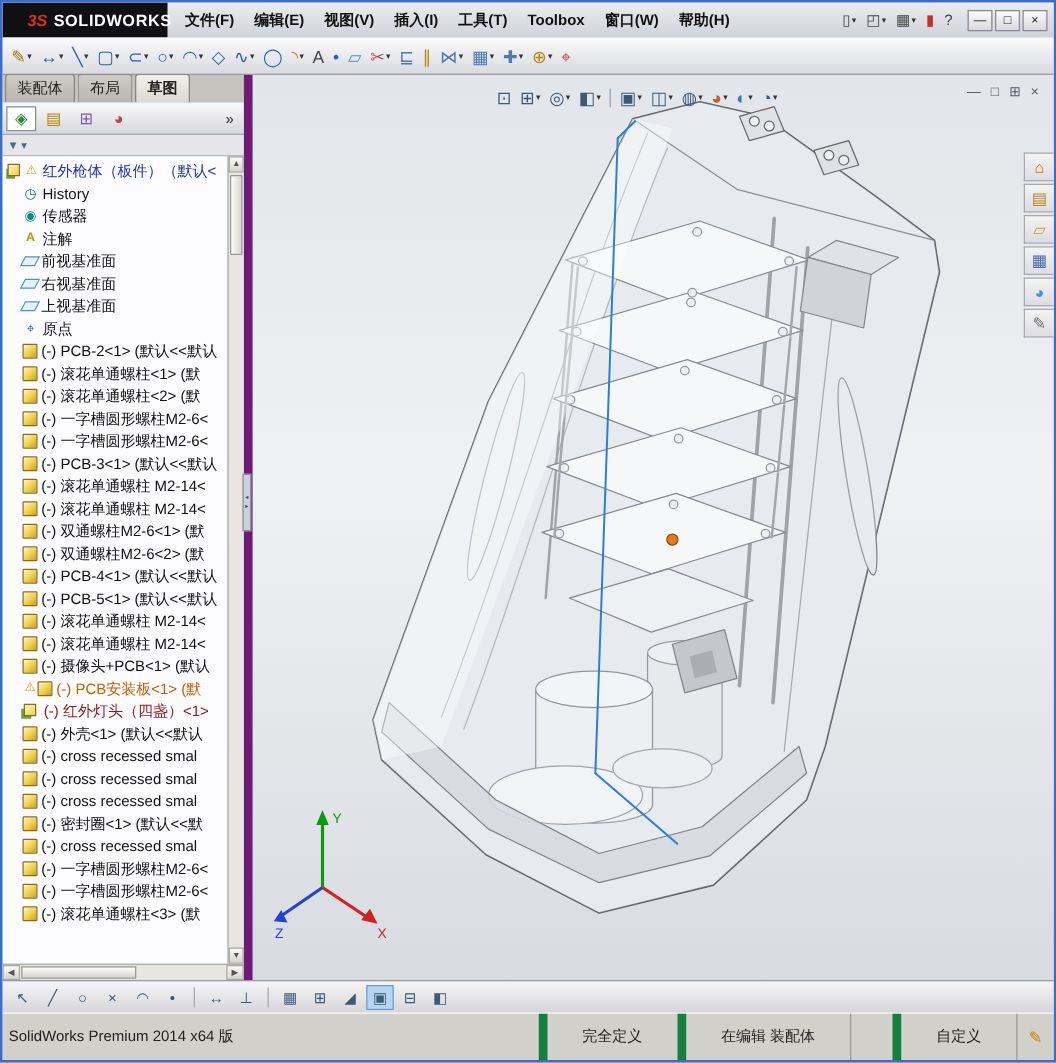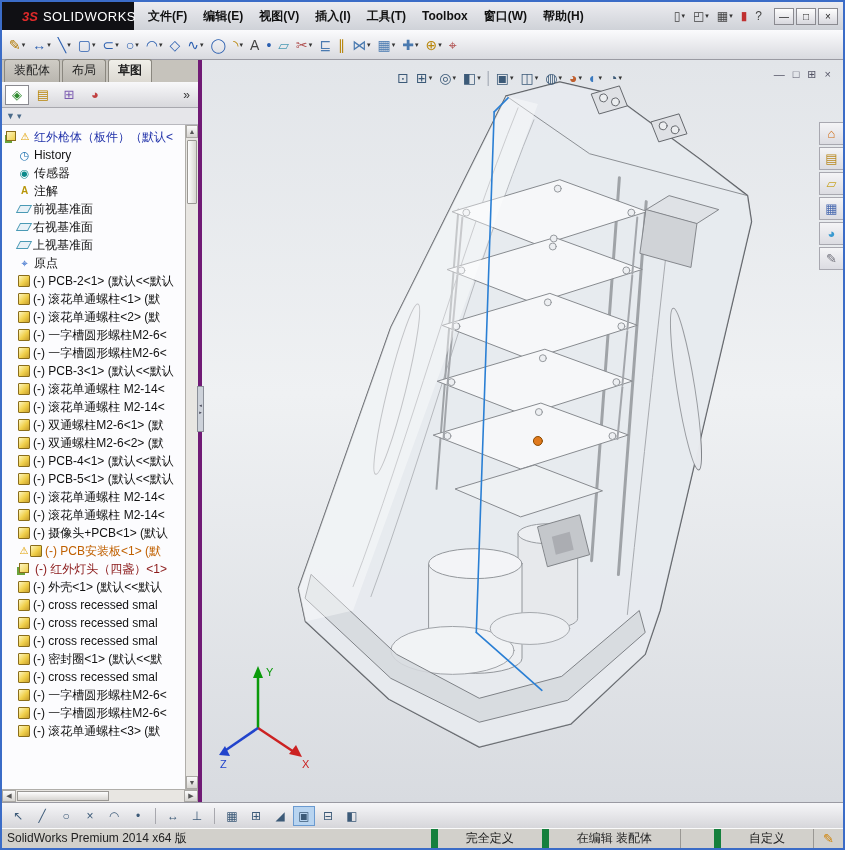--- a/index.html
+++ b/index.html
@@ -2,36 +2,36 @@
 <html><head>
 <meta charset="utf-8">
 <style>
 *{margin:0;padding:0;box-sizing:border-box;}
 html,body{width:845px;height:850px;overflow:hidden;}
 body{font-family:"Liberation Sans","DejaVu Sans",sans-serif;font-size:12px;background:#d6d6da;border:2px solid #3b6cc7;display:flex;flex-direction:column;}
 
 .titlebar{height:28px;display:flex;align-items:stretch;flex:none;background:linear-gradient(180deg,#ececf0,#cfd2d8);}
 .logo-box{width:132px;background:#101014;color:#fff;display:flex;align-items:center;padding-left:20px;gap:5px;flex:none;}
 .logo-mark{color:#e02a2a;font-weight:bold;font-style:italic;font-size:13px;}
-.logo-text{font-weight:normal;font-size:13px;letter-spacing:.5px;}
+.logo-text{font-weight:bold;font-size:13px;letter-spacing:.5px;}
 .menubar{flex:1;display:flex;align-items:center;padding-left:6px;overflow:hidden;font-weight:bold;}
 .menu-item{padding:0 8px;line-height:26px;color:#111;white-space:nowrap;}
 .quick-tools{display:flex;align-items:center;gap:2px;padding:0 4px;}
 .tb-btn{height:20px;display:flex;align-items:center;justify-content:center;font-size:12px;color:#444;padding:0 3px;}
 .tb-caret{font-size:7px;color:#333;margin-left:1px;}
 .win-btns{display:flex;align-items:center;gap:2px;padding:0 5px;}
 .win-btn{width:20px;height:17px;border:1px solid #8a8a90;background:linear-gradient(#fdfdfd,#d8d8de);display:flex;align-items:center;justify-content:center;font-size:10px;color:#222;}
 
 .toolbar2{height:30px;background:linear-gradient(180deg,#fbfbfd,#d9dadf);border-bottom:1px solid #9a9aa2;display:flex;align-items:center;padding:0 4px;gap:1px;flex:none;overflow:hidden;}
 .icon-btn{height:24px;display:flex;align-items:center;padding:0 3px;}
 .icon-glyph{font-size:14px;line-height:1;}
 .icon-caret{font-size:7px;color:#333;margin-left:1px;}
 
 .main{flex:1;display:flex;min-height:0;}
-.leftcol{width:200px;flex:none;display:flex;flex-direction:column;border-right:4px solid #701a75;background:#7dd3fc;position:relative;z-index:6;}
+.leftcol{width:200px;flex:none;display:flex;flex-direction:column;border-right:7px solid #701a75;background:#7dd3fc;position:relative;z-index:6;}
 .tabsrow{height:22px;background:#c6c3bc;display:flex;align-items:flex-end;padding:2px 2px 0;gap:2px;flex:none;}
 .tab{padding:2px 9px 3px;background:linear-gradient(#cfccc5,#b9b6af);border:1px solid #8a877f;border-bottom:none;border-radius:3px 3px 0 0;font-size:12px;color:#222;white-space:nowrap;}
 .tab.active{background:linear-gradient(#f0efe9,#dcd9d2);font-weight:bold;}
 .panel-header{height:26px;background:linear-gradient(#f8f8fa,#d8d8dc);border-bottom:1px solid #a8a8ae;display:flex;align-items:center;padding:0 3px;gap:2px;flex:none;}
 .panel-tab{width:24px;height:20px;border:1px solid transparent;display:flex;align-items:center;justify-content:center;font-size:13px;}
 .panel-tab.active{border-color:#8a8a90;background:#fff;}
 .panel-expand{margin-left:auto;font-size:12px;color:#333;padding-right:5px;}
 .filter-row{height:17px;background:#e6e6ea;border-bottom:1px solid #b8b8be;display:flex;align-items:center;padding:0 4px;gap:2px;font-size:9px;color:#4a6a8a;flex:none;}
 .tree-wrap{flex:1;display:flex;min-height:0;}
 .tree{flex:1;background:#fcfcfe;overflow:hidden;padding:3px 0 0 3px;min-width:0;}
@@ -66,21 +66,21 @@
 .docwin{position:absolute;top:9px;right:12px;display:flex;gap:8px;z-index:4;color:#556;}
 .docwin-btn{font-size:11px;line-height:1;}
 .taskpane{position:absolute;top:62px;right:0;width:24px;display:flex;flex-direction:column;gap:2px;z-index:4;}
 .task-btn{width:24px;height:23px;background:linear-gradient(#f4f4f6,#dcdce2);border:1px solid #a8a8b0;border-right:none;display:flex;align-items:center;justify-content:center;font-size:13px;}
 .triad{position:absolute;left:16px;bottom:28px;z-index:3;}
 
 .bottombar{height:26px;background:linear-gradient(#f6f6f8,#d6d6da);border-top:1px solid #9a9aa2;display:flex;align-items:center;padding:0 5px;gap:2px;flex:none;}
 .bot-btn{width:22px;height:20px;display:flex;align-items:center;justify-content:center;font-size:12px;color:#3c5a78;border:1px solid transparent;}
 .bot-btn.active{background:#b8d4f0;border-color:#6a9ad0;}
 .bot-sep{width:1px;height:16px;background:#a8a8ae;margin:0 4px;}
-.statusbar{height:20px;background:#d2d0cb;border-top:1px solid #fafafa;display:flex;align-items:center;font-size:12px;color:#222;flex:none;}
+.statusbar{height:38px;background:#d2d0cb;border-top:1px solid #fafafa;display:flex;align-items:center;font-size:12px;color:#222;flex:none;}
 .status-left{flex:1;padding-left:5px;white-space:nowrap;overflow:hidden;}
 .status-seg{border-left:7px solid #15803d;padding:0 28px;height:100%;display:flex;align-items:center;white-space:nowrap;min-width:68px;justify-content:center;}
 .status-gap{border-left:1px solid #9a9894;height:100%;width:34px;}
 .status-icon{color:#d08000;padding:0 9px;font-size:13px;border-left:1px solid #9a9894;height:100%;display:flex;align-items:center;}
 </style>
 </head>
 <body>
 
 <div class="titlebar">
   <div class="logo-box">

